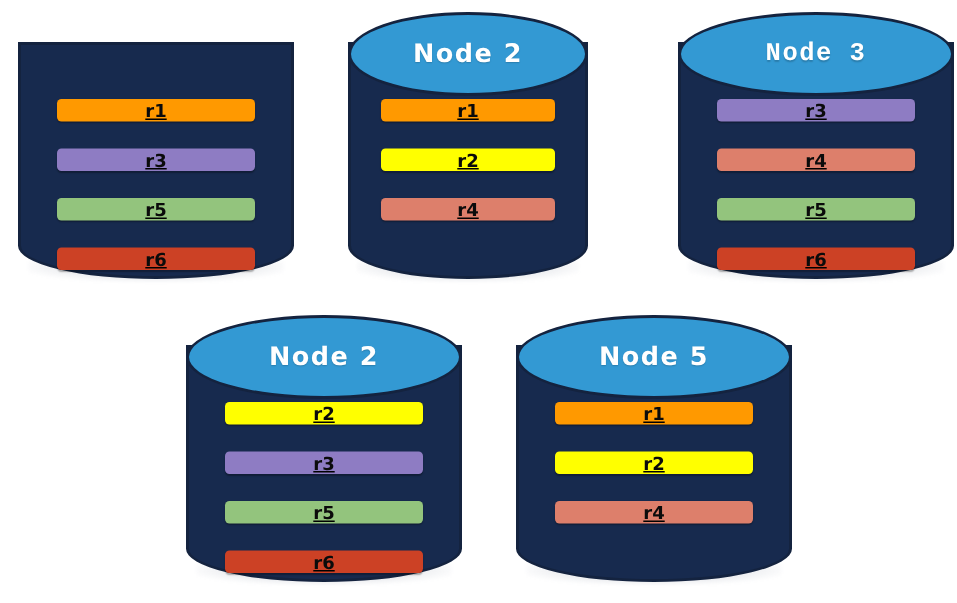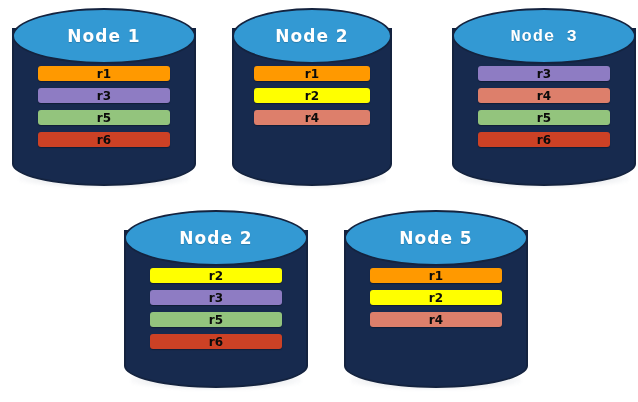--- a/index.html
+++ b/index.html
@@ -80,21 +80,22 @@
 
   
   .shards {
     position: absolute;
     left: 14%;
     right: 14%;
     top: 58px;
     z-index: 4;
     display: flex;
     flex-direction: column;
-    gap: 7px;
+    gap: 18px;
+    text-decoration: underline;
   }
 
   .shard {
     height: 15px;
     border-radius: 3px;
     display: flex;
     align-items: center;
     justify-content: center;
     box-shadow: 0 1px 1px rgba(0,0,0,0.30);
   }
@@ -115,23 +116,20 @@
   .n5 { left: 344px; top: 210px; width: 184px; height: 178px; }
 </style>
 </head>
 <body style="background: rgb(255, 255, 255);">
 
 <div id="diagram">
 
   <div class="node n1">
     <div class="cyl-shadow"></div>
     <div class="cyl-body" style="background: rgb(23, 42, 78); border-color: rgb(20, 35, 63);"></div>
-    <div class="cyl-top" style="background: rgb(51, 153, 211); border-color: rgb(20, 35, 63);">
-      <span class="node-label" style="color: rgb(255, 255, 255);">Node 1</span>
-    </div>
     <div class="shards">
       <div class="shard" style="background: rgb(255, 153, 0);">
         <span class="shard-label" style="color: rgb(11, 11, 11);">r1</span>
       </div>
       <div class="shard" style="background: rgb(142, 124, 195);">
         <span class="shard-label" style="color: rgb(11, 11, 11);">r3</span>
       </div>
       <div class="shard" style="background: rgb(147, 196, 125);">
         <span class="shard-label" style="color: rgb(11, 11, 11);">r5</span>
       </div>

